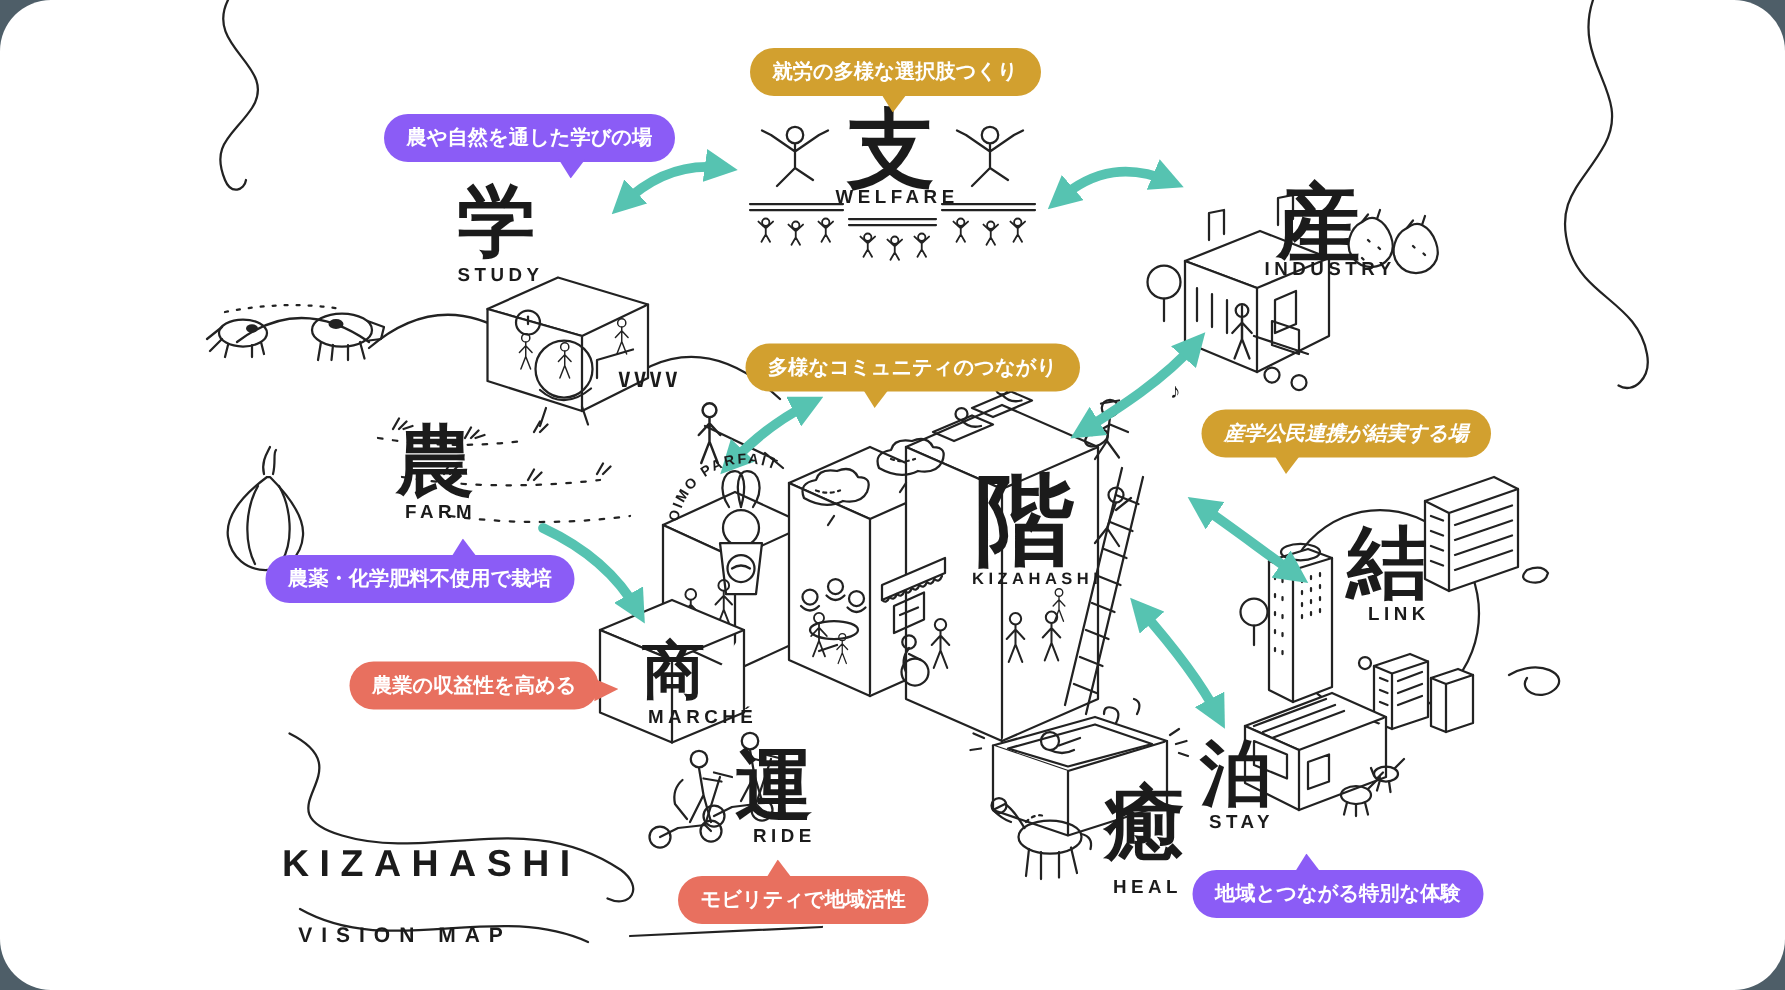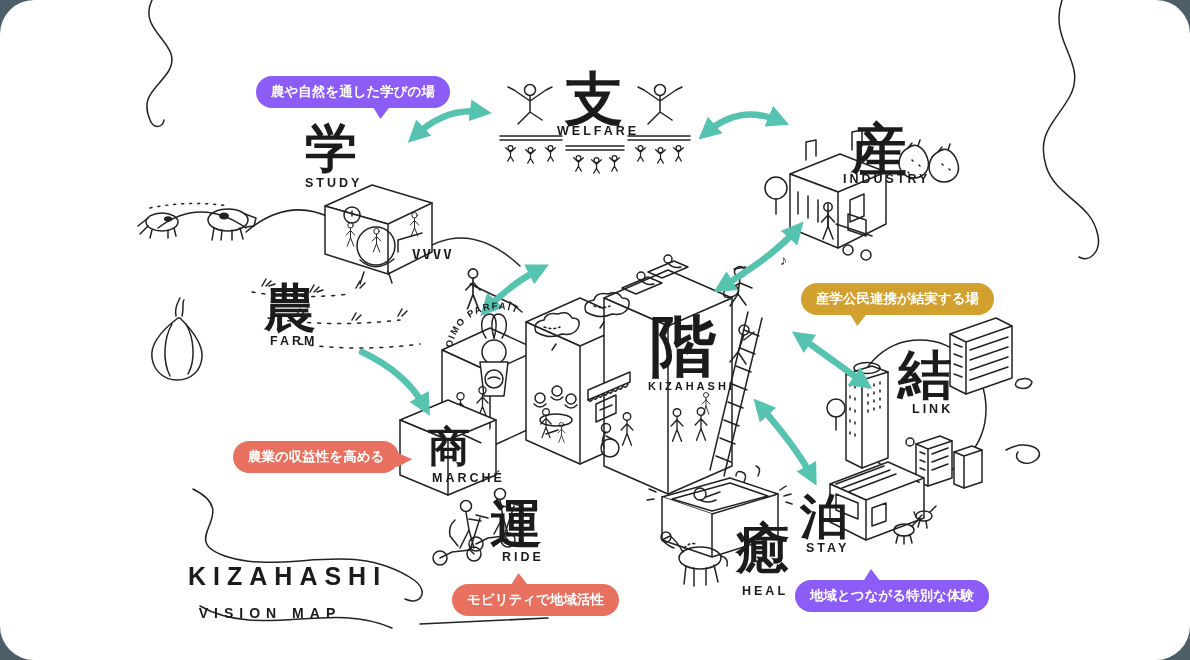--- a/index.html
+++ b/index.html
@@ -16,21 +16,21 @@
           white-space:nowrap;z-index:5;}
   .bubble::after{content:"";position:absolute;width:18px;height:13px;background:inherit;
           left:45%;bottom:-11px;clip-path:polygon(0 0,100% 0,45% 100%);}
   .bubble.tail-top::after{bottom:auto;top:-11px;clip-path:polygon(45% 0,0 100%,100% 100%);}
   .bubble.tail-right::after{left:auto;right:-13px;top:36%;bottom:auto;width:16px;height:15px;
           clip-path:polygon(0 0,100% 45%,0 100%);}
   .t25::after{left:25%;} .t35::after{left:35%;} .t60::after{left:60%;}
   .teal{background:#8b5cf6;} .gold{background:#D2A02F;} .salmon{background:#E8705F;}
   .logo{position:absolute;left:188px;top:562px;width:164px;text-align:center;z-index:4;color:#1b1b1b;}
   .logo .t1{font-size:25px;font-weight:700;letter-spacing:7px;font-family:"Liberation Sans",sans-serif;}
-  .logo .t2{font-size:14px;font-weight:700;letter-spacing:6px;margin-top:14px;}
+  .logo .t2{font-size:14px;font-weight:700;letter-spacing:6px;margin-top:24px;}
   .deco-text{position:absolute;z-index:4;color:#1b1b1b;font-weight:700;padding-left:24px;}
 </style>
 </head>
 <body>
 
 <div class="stage">
   <div class="canvas"></div>
 
   <svg class="scene" width="1190" height="660" viewBox="0 0 1190 660">
     <defs>
@@ -358,21 +358,24 @@
   <div class="kanji" style="left:736px;top:522px;font-size:54px;">癒</div>
   <div class="en" style="left:742px;top:584px;">HEAL</div>
 
   <div class="kanji" style="left:800px;top:492px;font-size:48px;">泊</div>
   <div class="en" style="left:806px;top:541px;">STAY</div>
 
   <div class="deco-text" style="left:388px;top:246px;font-size:14px;letter-spacing:2px;font-family:'DejaVu Sans Mono',monospace;">VVVV</div>
   <div class="deco-text" style="left:756px;top:252px;font-size:14px;">♪</div>
 
   <div class="bubble teal t60" style="left:256px;top:76px;">農や自然を通した学びの場</div>
-  <div class="bubble gold t25" style="left:801px;top:283px;">産学公民連携が結実する場</div>
+  <div class="bubble gold" style="left:500px;top:32px;">就労の多様な選択肢つくり</div>
+  <div class="bubble gold t35" style="left:497px;top:229px;">多様なコミュニティのつながり</div>
+  <div class="bubble gold t25" style="left:801px;top:273px;font-style:italic;">産学公民連携が結実する場</div>
+  <div class="bubble teal tail-top t60" style="left:177px;top:370px;">農薬・化学肥料不使用で栽培</div>
   <div class="bubble salmon tail-right" style="left:233px;top:441px;">農業の収益性を高める</div>
   <div class="bubble salmon tail-top t35" style="left:452px;top:584px;">モビリティで地域活性</div>
   <div class="bubble teal tail-top t35" style="left:795px;top:580px;">地域とつながる特別な体験</div>
 
   <div class="logo">
     <div class="t1">KIZAHASHI</div>
     <div class="t2">VISION MAP</div>
   </div>
 </div>
 

